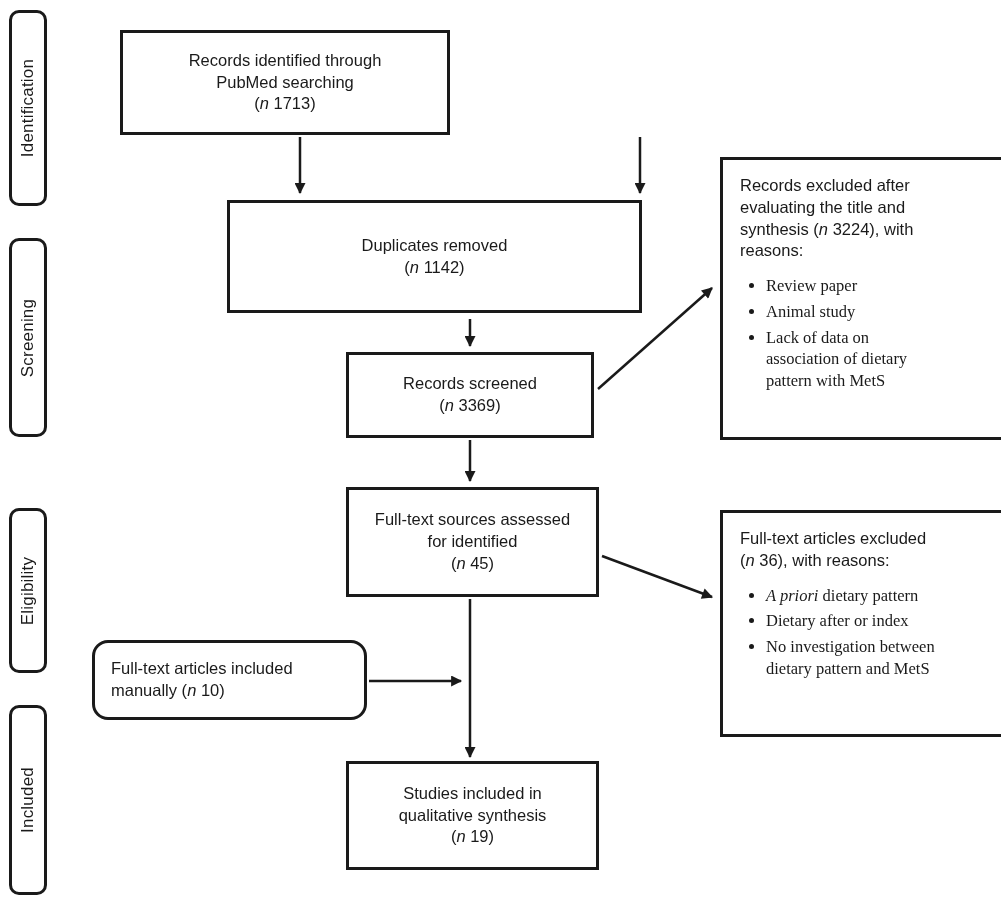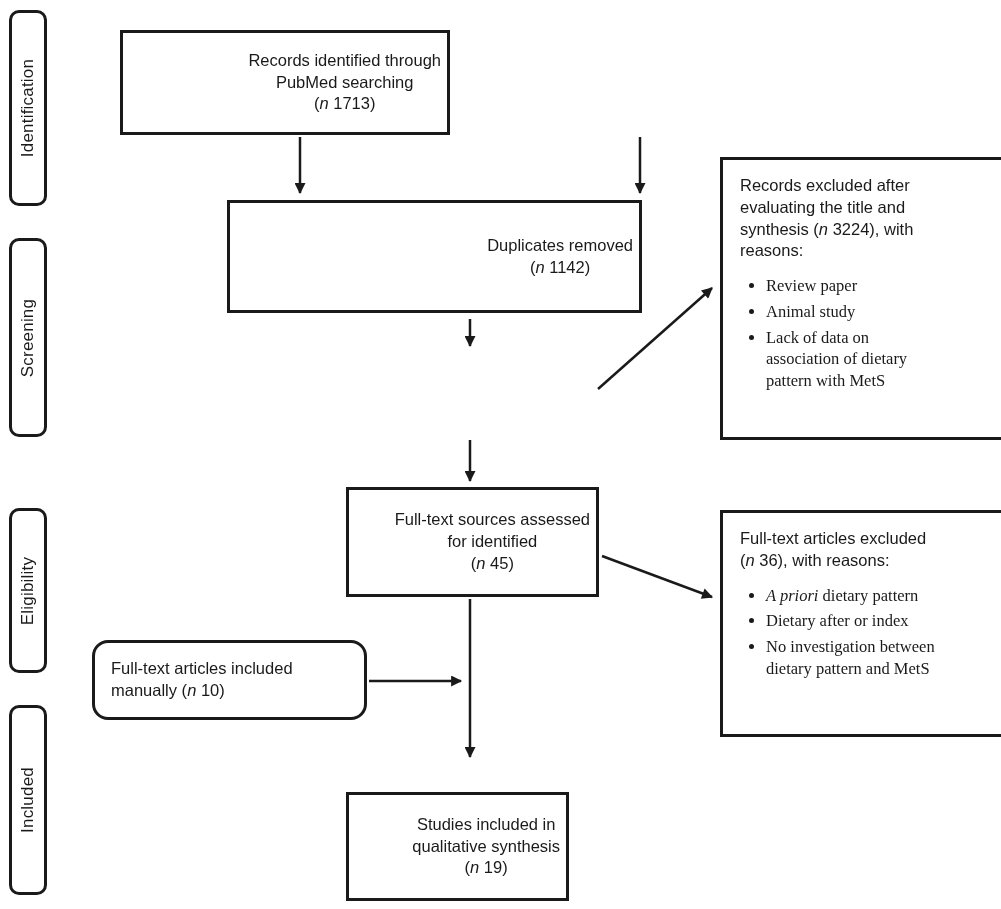--- a/index.html
+++ b/index.html
@@ -38,21 +38,21 @@
 
   .box{
     position:absolute;
     border:3px solid var(--ink);
     background:var(--bg);
     box-sizing:border-box;
     font-size:16.5px;
     line-height:1.32;
   }
   .box.center{
-    display:flex;flex-direction:column;justify-content:center;align-items:flex-end;
+    display:flex;flex-direction:column;justify-content:center;align-items:center;
     text-align:center;
     padding:4px 6px;
   }
   .box.leftflow{
     text-align:left;
     padding:15px 10px 10px 17px;
   }
   .box.leftcenter{
     display:flex;flex-direction:column;justify-content:center;
     text-align:left;
@@ -103,20 +103,23 @@
 
   <div class="box center" style="left:120px;top:30px;width:330px;height:105px">
     <div><span>Records identified through</span><br><span>PubMed searching</span><br><span>(</span><i>n</i><span> 1713)</span></div>
   </div>
 
 
   <div class="box center" style="left:227px;top:200px;width:415px;height:113px">
     <div><span>Duplicates removed</span><br><span>(</span><i>n</i><span> 1142)</span></div>
   </div>
 
+  <div class="box center" style="left:346px;top:352px;width:248px;height:86px">
+    <div><span>Records screened</span><br><span>(</span><i>n</i><span> 3369)</span></div>
+  </div>
 
   <div class="box leftflow" style="left:720px;top:157px;width:292px;height:283px">
     <div><span>Records excluded after</span><br><span>evaluating the title and</span><br><span>synthesis (</span><i>n</i><span> 3224), with</span><br><span>reasons:</span></div>
     <ul class="bullets">
         <li><span>Review paper</span></li>
         <li><span>Animal study</span></li>
         <li><span>Lack of data on</span><br><span>association of dietary</span><br><span>pattern with MetS</span></li>
       </ul>
   </div>
 
@@ -130,17 +133,17 @@
         <li><i>A priori</i><span> dietary pattern</span></li>
         <li><span>Dietary after or index</span></li>
         <li><span>No investigation between</span><br><span>dietary pattern and MetS</span></li>
       </ul>
   </div>
 
   <div class="box leftcenter" style="left:92px;top:640px;width:275px;height:80px">
     <div><span>Full-text articles included</span><br><span>manually (</span><i>n</i><span> 10)</span></div>
   </div>
 
-  <div class="box center" style="left:346px;top:792px;width:223px;height:109px">
+  <div class="box center" style="left:346px;top:761px;width:253px;height:109px">
     <div><span>Studies included in</span><br><span>qualitative synthesis</span><br><span>(</span><i>n</i><span> 19)</span></div>
   </div>
 
 </div>
 
 </body></html>

